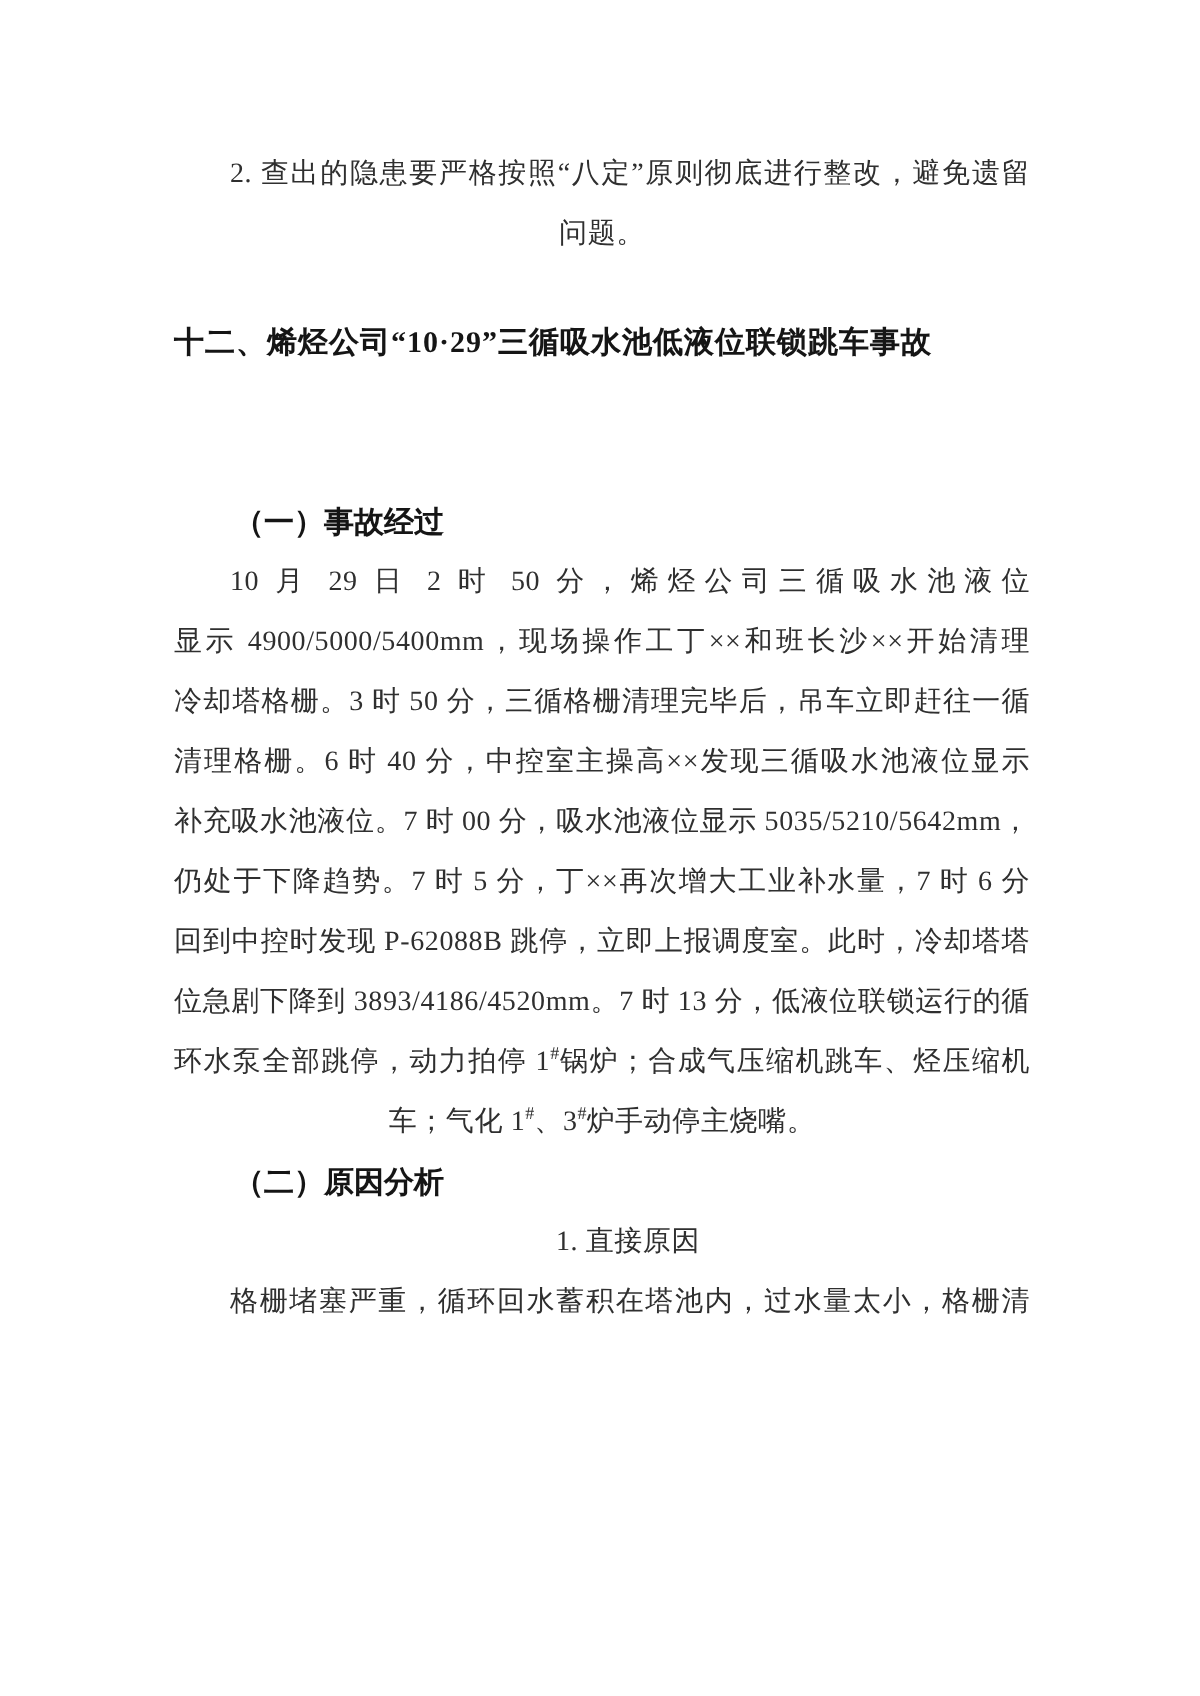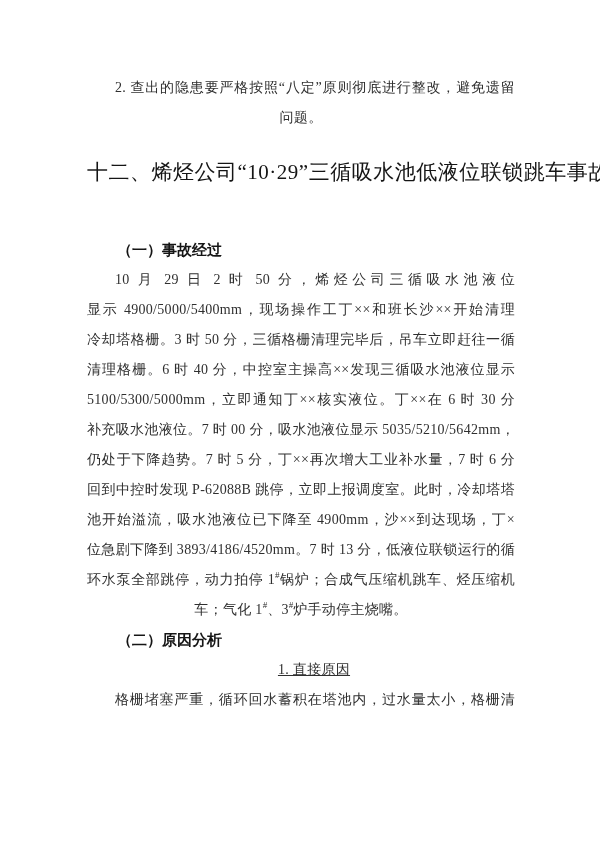--- a/index.html
+++ b/index.html
@@ -22,38 +22,38 @@
     overflow:hidden;
     text-align:center;
     letter-spacing:0.3px;
   }
   .line.fill{
     text-align:justify;
     text-align-last:justify;
   }
   .line.indent{text-indent:28px;}
   .h1{
-    font-weight:normal;
+    font-weight:bold;
     color:#151515;
-    font-size:21px;
+    font-size:15px;
     height:30px;line-height:30px;
     margin-top:24px;
     letter-spacing:0.5px;
     white-space:nowrap;
   }
   .h2{
     font-weight:bold;
     color:#151515;
     font-size:15px;
     height:30px;line-height:30px;
     text-indent:30px;
     white-space:nowrap;
   }
-  .h1 + .h2{margin-top:48px;}
-  .plain{text-indent:26px;text-decoration:underline;}
+  .h1 + .h2{margin-top:60px;}
+  .plain{text-indent:26px;}
   sup.hash{font-size:9px;line-height:0;letter-spacing:0;}
   .page-number{
     position:absolute;
     top:782px;left:0;right:0;
     text-align:center;
     font-size:11px;line-height:16px;
     color:#4a4a4a;
   }
   .watermark{
     position:absolute;
@@ -74,25 +74,23 @@
 
   <div class="content" id="doc">
       <div class="line fill indent">2. 查出的隐患要严格按照“八定”原则彻底进行整改，避免遗留</div>
       <div class="line">问题。</div>
       <div class="h1">十二、烯烃公司“10·29”三循吸水池低液位联锁跳车事故</div>
       <div class="h2">（一）事故经过</div>
       <div class="line fill indent">10 月 29 日 2 时 50 分，烯烃公司三循吸水池液位 LIA3021A/B/C</div>
       <div class="line fill">显示 4900/5000/5400mm，现场操作工丁××和班长沙××开始清理</div>
       <div class="line fill">冷却塔格栅。3 时 50 分，三循格栅清理完毕后，吊车立即赶往一循</div>
       <div class="line fill">清理格栅。6 时 40 分，中控室主操高××发现三循吸水池液位显示</div>
-      <div class="line fill">5100/5300/5000mm，立即通知丁××核实液位。丁××在 6 时 30 分</div>
       <div class="line fill">补充吸水池液位。7 时 00 分，吸水池液位显示 5035/5210/5642mm，</div>
       <div class="line fill">仍处于下降趋势。7 时 5 分，丁××再次增大工业补水量，7 时 6 分</div>
       <div class="line fill">回到中控时发现 P-62088B 跳停，立即上报调度室。此时，冷却塔塔</div>
-      <div class="line fill">池开始溢流，吸水池液位已下降至 4900mm，沙××到达现场，丁×</div>
       <div class="line fill">位急剧下降到 3893/4186/4520mm。7 时 13 分，低液位联锁运行的循</div>
       <div class="line fill">环水泵全部跳停，动力拍停 1<sup class="hash">#</sup>锅炉；合成气压缩机跳车、烃压缩机跳</div>
       <div class="line">车；气化 1<sup class="hash">#</sup>、3<sup class="hash">#</sup>炉手动停主烧嘴。</div>
       <div class="h2">（二）原因分析</div>
       <div class="plain">1. 直接原因</div>
       <div class="line fill indent">格栅堵塞严重，循环回水蓄积在塔池内，过水量太小，格栅清理</div>
     </div>
 
   <div class="page-number">22</div>
 

